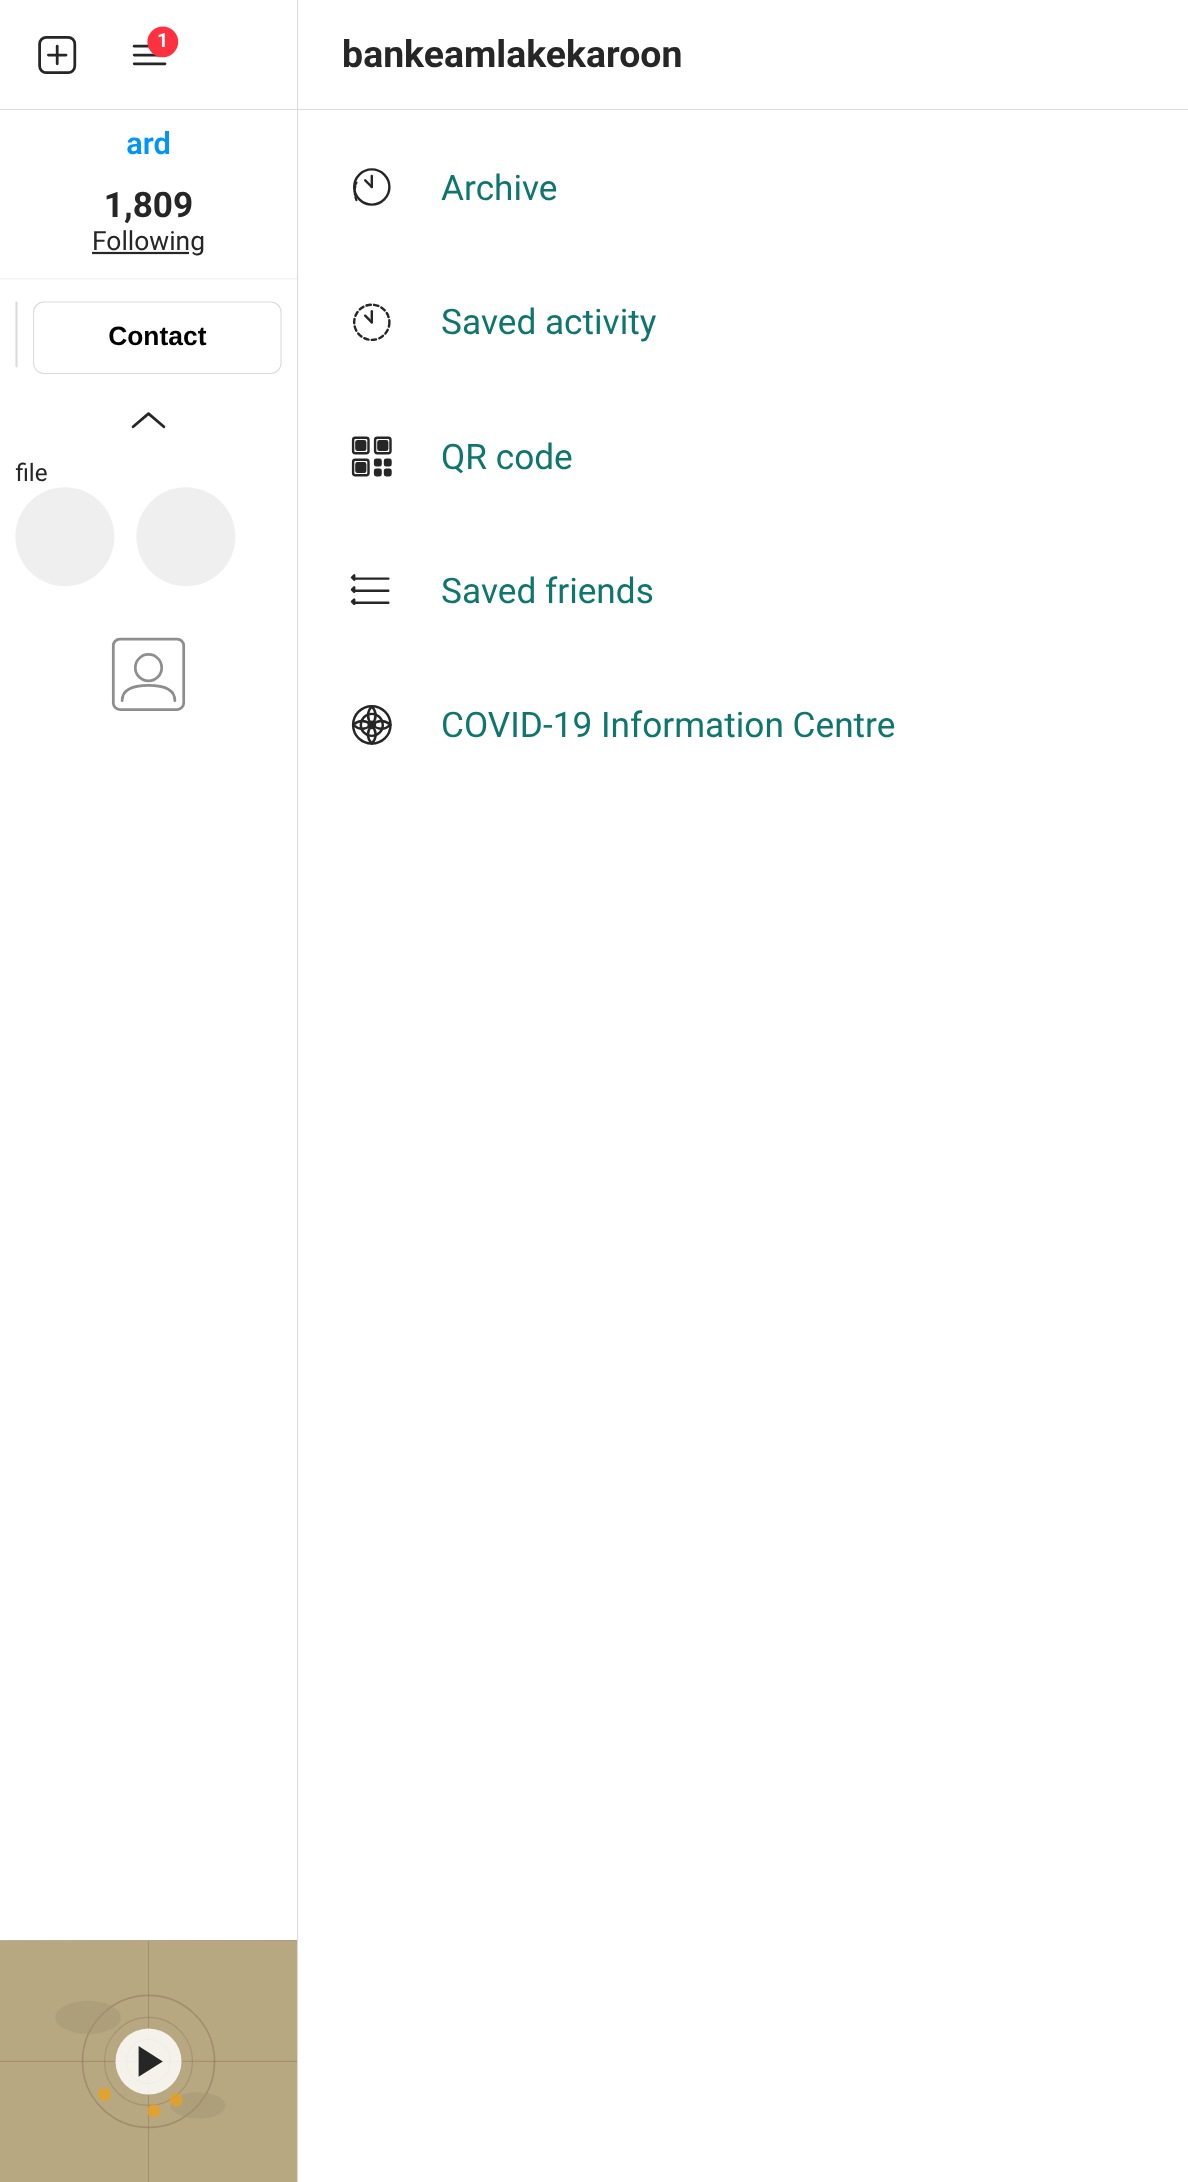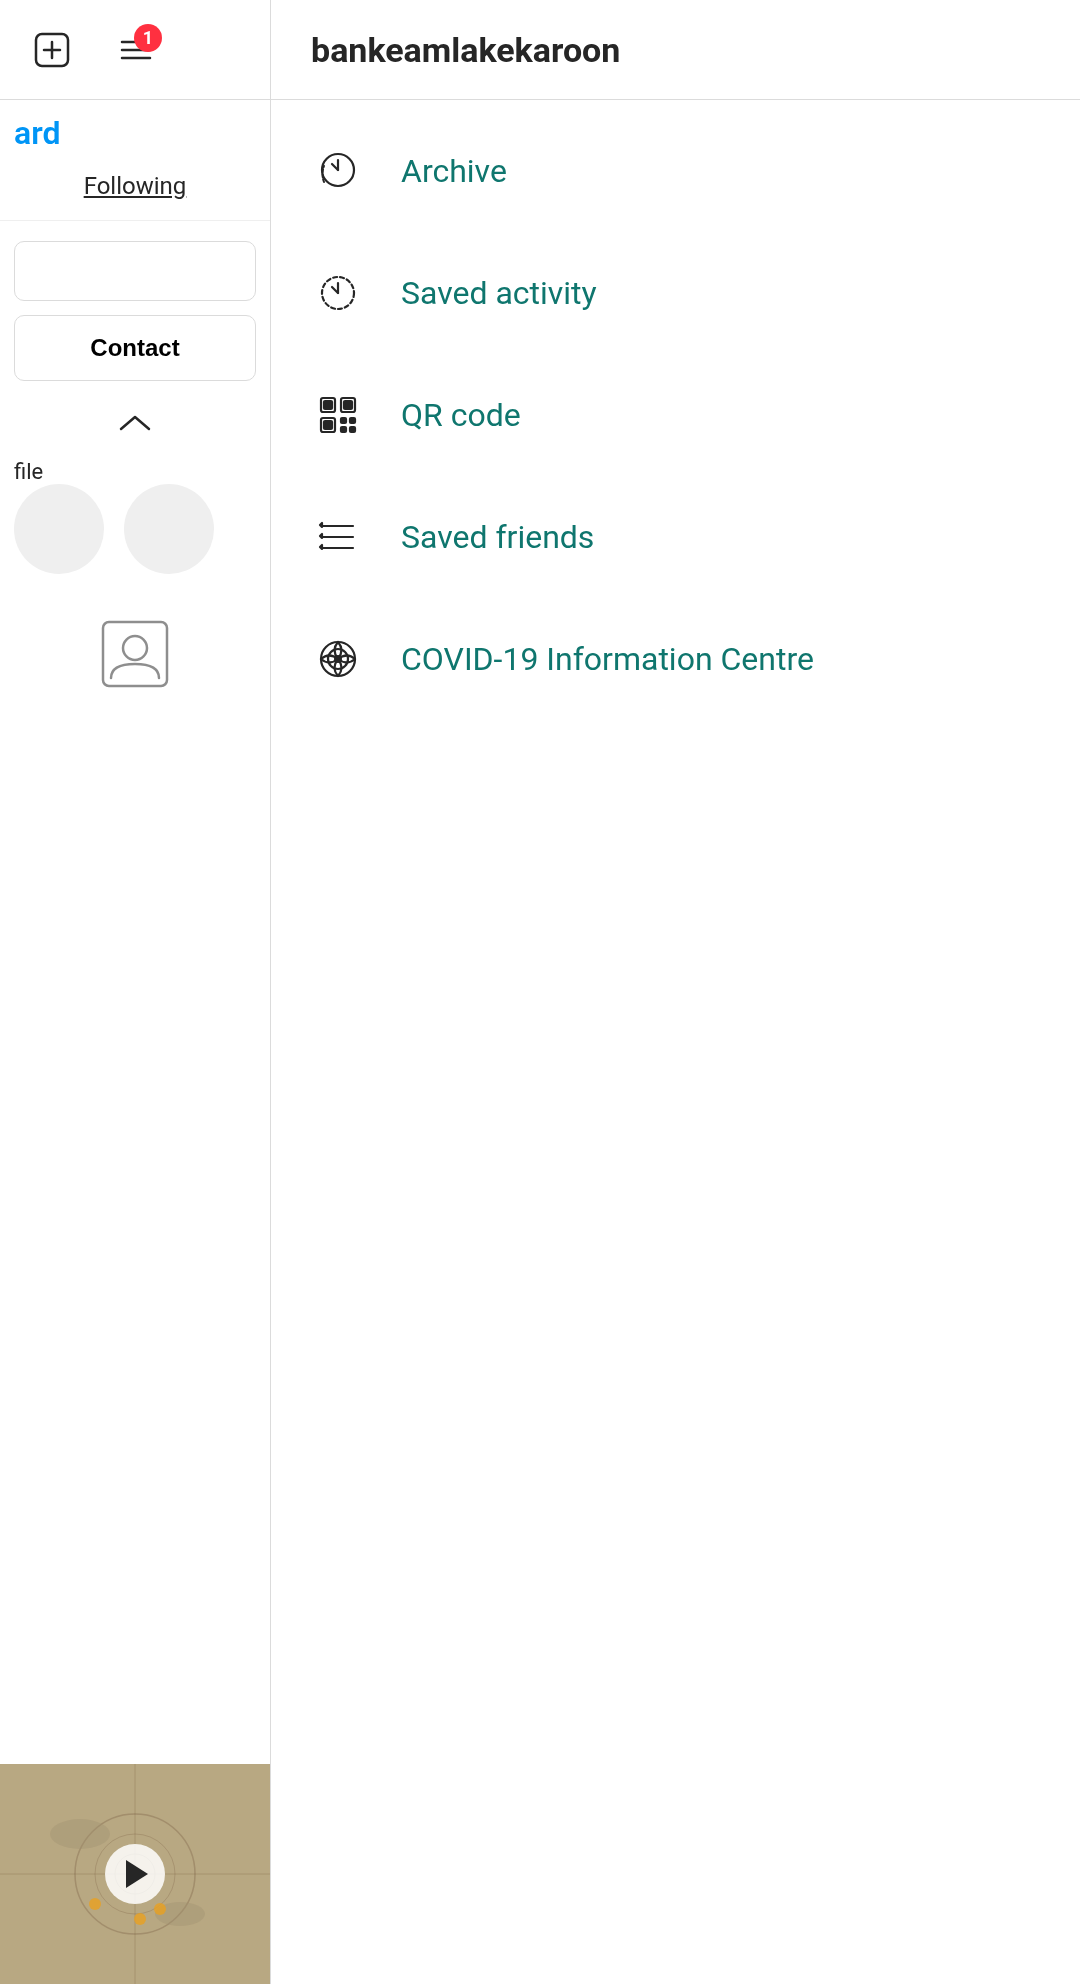--- a/index.html
+++ b/index.html
@@ -95,21 +95,21 @@
       font-size: 24px;
       color: #262626;
       display: block;
       text-decoration: underline;
     }
 
     
     .profile-buttons {
       padding: 20px 14px;
       display: flex;
-      flex-direction: column;
+      flex-direction: row;
       gap: 14px;
     }
 
     .profile-btn {
       width: 100%;
       padding: 18px 10px;
       border: 1.5px solid #dbdbdb;
       border-radius: 10px;
       background: #fff;
       font-size: 24px;
@@ -151,23 +151,24 @@
 
     .portrait-icon {
       width: 80px;
       height: 80px;
       color: #8e8e8e;
     }
 
     
     .partial-text-blue {
       color: #0095f6;
-      font-size: 32px;
+      font-size: 28px;
       font-weight: 600;
       padding: 14px 14px 0;
+      text-align: center;
     }
 
     
     .thumbnail-area {
       position: absolute;
       bottom: 0;
       left: 0;
       width: 270px;
       height: 220px;
       background: #8B7355;
@@ -289,20 +290,21 @@
         </svg>
         <div class="notification-badge">1</div>
       </div>
     </div>
   </div>
 
   <div class="partial-text-blue">ard</div>
 
   <div class="followers-row">
     <div class="stat-item">
+      <span class="stat-number">1,809</span>
       <span class="stat-label">Following</span>
     </div>
   </div>
 
   <div class="profile-buttons">
     <div style="height:60px; border:1.5px solid #dbdbdb; border-radius:10px;"></div>
     <button class="profile-btn">Contact</button>
   </div>
 
   <div style="text-align:center; padding:10px 0;">

